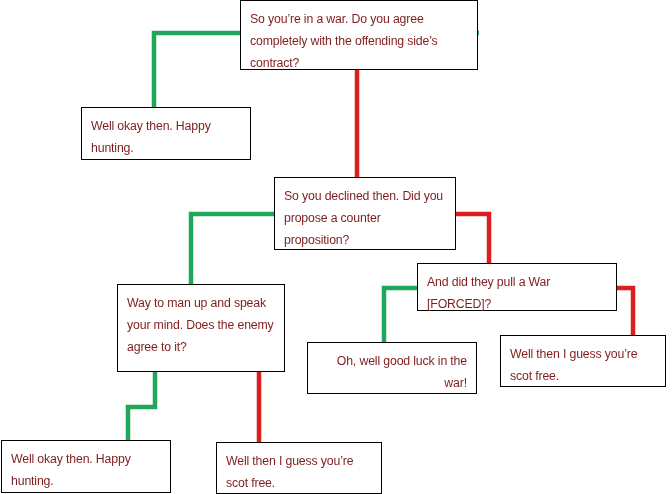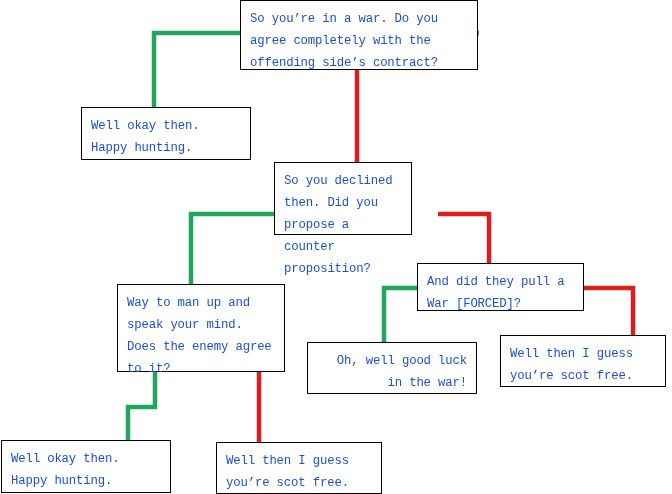--- a/index.html
+++ b/index.html
@@ -27,24 +27,24 @@
   }
   .node {
     position: absolute;
     box-sizing: border-box;
     background: #ffffff;
     border: 1px solid #000000;
     z-index: 5;
     padding: 7px 9px 5px 9px;
   }
   .node-text {
-    font-family: Liberation Mono, monospace;
+    font-family: Liberation Sans, sans-serif;
     font-size: 12.3px;
     line-height: 22px;
-    color: #1d4ed8;
+    color: #7f1d1d;
     white-space: pre-line;
     letter-spacing: -0.15px;
   }
 </style>
 </head>
 <body>
 
 <div id="canvas">
 
   <svg id="connectors" viewBox="0 0 672 494" width="672" height="494" xmlns="http://www.w3.org/2000/svg">
@@ -58,24 +58,24 @@
       <polyline points="259,370 259,444" fill="none" stroke="#dd1e1e" stroke-width="4.5" stroke-linecap="butt" stroke-linejoin="miter"></polyline>
     </svg>
 
   <div id="node-layer">
       <div class="node" style="left: 240px; top: 0px; width: 238px; height: 70px;">
         <div class="node-text">So you’re in a war. Do you agree completely with the offending side’s contract?</div>
       </div>
       <div class="node" style="left: 81px; top: 107px; width: 170px; height: 53px;">
         <div class="node-text">Well okay then. Happy hunting.</div>
       </div>
-      <div class="node" style="left: 274px; top: 162px; width: 138px; height: 73px;">
+      <div class="node" style="left: 274px; top: 177px; width: 182px; height: 73px;">
         <div class="node-text">So you declined then. Did you propose a counter proposition?</div>
       </div>
-      <div class="node" style="left: 417px; top: 263px; width: 167px; height: 48px;">
+      <div class="node" style="left: 417px; top: 263px; width: 200px; height: 48px;">
         <div class="node-text">And did they pull a War [FORCED]?</div>
       </div>
       <div class="node" style="left: 117px; top: 284px; width: 168px; height: 88px;">
         <div class="node-text">Way to man up and speak your mind. Does the enemy agree to it?</div>
       </div>
       <div class="node" style="left: 307px; top: 342px; width: 170px; height: 52px; text-align: right;">
         <div class="node-text">Oh, well good luck in the war!</div>
       </div>
       <div class="node" style="left: 500px; top: 335px; width: 166px; height: 52px;">
         <div class="node-text">Well then I guess you’re scot free.</div>

